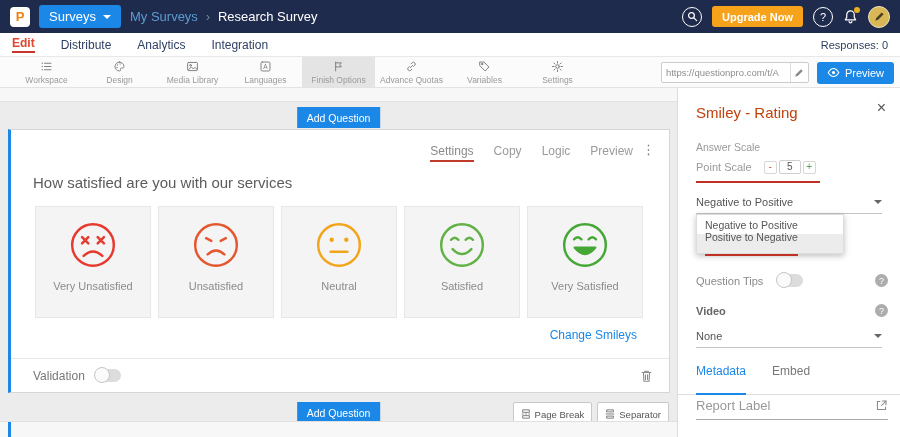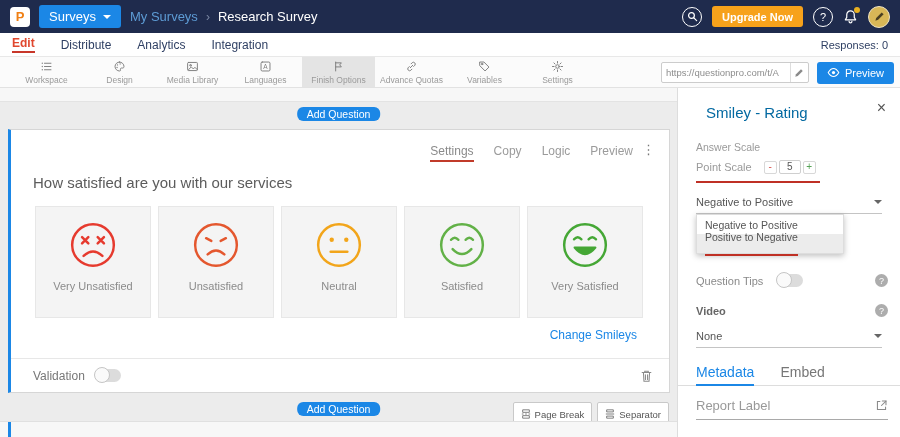--- a/index.html
+++ b/index.html
@@ -37,21 +37,21 @@
   .tbar-ic{stroke:#7e7e7e;fill:none;stroke-width:1.2;stroke-linecap:round;stroke-linejoin:round}
   .toolbar-right{position:absolute;right:6px;top:0;height:31px;display:flex;align-items:center;gap:8px}
   .urlbox{width:148px;height:21px;border:1px solid #ccc;border-radius:2px;background:#fff;display:flex;align-items:center;overflow:hidden}
   .urlbox input{flex:1;border:none;outline:none;font-size:9.5px;color:#8d8d8d;padding:0 4px;min-width:0;background:transparent;font-family:"Liberation Sans",sans-serif}
   .url-edit{width:18px;align-self:stretch;border-left:1px solid #ddd;display:flex;align-items:center;justify-content:center;cursor:pointer}
   .preview-btn{height:22px;background:#1b87e6;border:none;border-radius:3px;color:#fff;font-size:11px;display:flex;align-items:center;gap:5px;padding:0 10px;cursor:pointer}
 
   
   .main{position:absolute;top:88px;left:0;width:677px;height:349px;background:#ececec}
   .strip-top{position:absolute;top:0;left:0;right:0;height:14px;background:#f7f7f7;border-bottom:1px solid #e3e3e3}
-  .addq{position:absolute;left:50%;transform:translateX(-50%);height:14px;background:#1b87e6;color:#fff;border:none;border-radius:6px;font-size:10.5px;padding:0 10px;cursor:pointer}
+  .addq{position:absolute;left:50%;transform:translateX(-50%);height:21px;background:#1b87e6;color:#fff;border:none;border-radius:0;font-size:10.5px;padding:0 10px;cursor:pointer}
   .addq.top{top:19px}
   .addq.bottom{top:314px}
   .qcard{position:absolute;top:41px;left:8px;width:662px;height:264px;background:#fff;border:1px solid #d6d6d6;border-left:3px solid #1b87e6}
   .qtabs{position:absolute;top:14px;right:36px;display:flex;gap:20px;font-size:12px;color:#9b9b9b}
   .qtab{cursor:pointer}
   .qtab.active-red{color:#8a8a8a;border-bottom:2px solid #c13b2a;padding-bottom:2px}
   .qmenu{position:absolute;top:12px;right:14px;color:#777;font-size:13px;cursor:pointer}
   .qtitle{position:absolute;top:44px;left:22px;font-size:15px;color:#5c5c5c;font-weight:normal}
   .smiley-row{position:absolute;top:76px;left:24px;right:26px;height:112px;display:flex;gap:7px}
   .smiley-box{flex:1;background:#f4f4f4;border:1px solid #e7e7e7;display:flex;flex-direction:column;align-items:center;padding-top:13px;gap:10px;cursor:pointer}
@@ -65,21 +65,21 @@
   .trash{margin-left:auto;cursor:pointer}
   .toggle{width:26px;height:13px;border-radius:7px;background:#dcdcdc;position:relative;display:inline-block;cursor:pointer;flex:none}
   .toggle .knob{position:absolute;left:-1px;top:-2px;width:16px;height:16px;border-radius:50%;background:#fafafa;border:1px solid #c5c5c5}
   .bottom-actions{position:absolute;top:314px;right:8px;display:flex;gap:5px}
   .mini-btn{height:24px;background:#fff;border:1px solid #c9c9c9;border-radius:2px;font-size:9.5px;color:#555;display:flex;align-items:center;gap:4px;padding:0 7px;cursor:pointer}
   .strip-bottom{position:absolute;bottom:0;left:0;right:0;height:16px;background:#f7f7f7;border-top:1px solid #e0e0e0}
   .blue-edge{position:absolute;left:8px;top:0;bottom:0;width:3px;background:#1b87e6}
 
   
   .panel{position:absolute;top:88px;left:677px;width:223px;height:349px;background:#fff;border-left:1px solid #ddd}
-  .panel-title{position:absolute;top:16px;left:28px;font-size:15px;color:#0369a1}
+  .panel-title{position:absolute;top:16px;left:18px;font-size:15px;color:#c2410c}
   .panel-close{position:absolute;top:12px;right:14px;color:#555;font-size:16px;cursor:pointer;line-height:1}
   .answer-scale{position:absolute;top:53px;left:18px;font-size:10.5px;color:#9a9a9a}
   .ps-row{position:absolute;top:72px;left:18px;display:flex;align-items:center;border-bottom:2px solid #bf3025;padding-bottom:7px;padding-right:4px}
   .ps-label{font-size:11px;color:#9a9a9a;margin-right:12px}
   .stepper{display:flex;align-items:center;gap:2px}
   .step-btn{width:13px;height:13px;border:1px solid #d8d8d8;background:#fff;font-size:10px;line-height:10px;text-align:center;border-radius:2px;cursor:pointer;padding:0}
   .step-minus{color:#d9534f}
   .step-plus{color:#54a254}
   .step-val{width:22px;height:14px;border:1px solid #cfcfcf;font-size:10px;color:#555;text-align:center;line-height:12px;border-radius:2px}
   .select-row{position:absolute;left:18px;right:18px;border-bottom:1px solid #c4c4c4;display:flex;align-items:center;justify-content:space-between;padding-bottom:5px;font-size:11px;color:#555;cursor:pointer}
@@ -89,21 +89,21 @@
   .dropdown{position:absolute;top:126px;left:18px;width:148px;background:#fff;border:1px solid #ddd;box-shadow:0 2px 6px rgba(0,0,0,.25);z-index:5}
   .dd-opt{height:19px;display:flex;align-items:center;padding:0 8px;font-size:10.5px;color:#555;cursor:pointer}
   .dd-opt.hl{background:#ececec}
   .dd-opt.hl span{border-bottom:2px solid #bf3025;padding-bottom:11px}
   .qt-row{position:absolute;top:186px;left:18px;right:12px;display:flex;align-items:center}
   .qt-label{font-size:11px;color:#8a8a8a;margin-right:14px}
   .help-dot{margin-left:auto;width:13px;height:13px;border-radius:50%;background:#adadad;color:#fff;font-size:9px;display:flex;align-items:center;justify-content:center;cursor:pointer;flex:none}
   .video-row{position:absolute;top:216px;left:18px;right:12px;display:flex;align-items:center}
   .video-label{font-size:11px;color:#666;font-weight:bold}
   .panel-tabs{position:absolute;top:276px;left:0;right:0;border-bottom:1px solid #ddd;display:flex;gap:26px;padding:0 18px}
-  .ptab{font-size:14px;padding-bottom:4px;color:#777;cursor:pointer}
+  .ptab{font-size:12px;padding-bottom:15px;color:#777;cursor:pointer}
   .ptab.active{color:#1b87e6;border-bottom:2px solid #1b87e6;margin-bottom:-1px}
   .report-row{position:absolute;top:310px;left:18px;right:12px;display:flex;align-items:center;border-bottom:1px solid #a9a9a9;padding-bottom:6px}
   .report-row input{border:none;outline:none;font-size:13px;color:#999;flex:1;background:transparent;min-width:0;font-family:"Liberation Sans",sans-serif}
   .report-row input::placeholder{color:#999;opacity:1}
 </style>
 </head>
 <body>
 
 <header class="topbar">
   <div class="logo">

